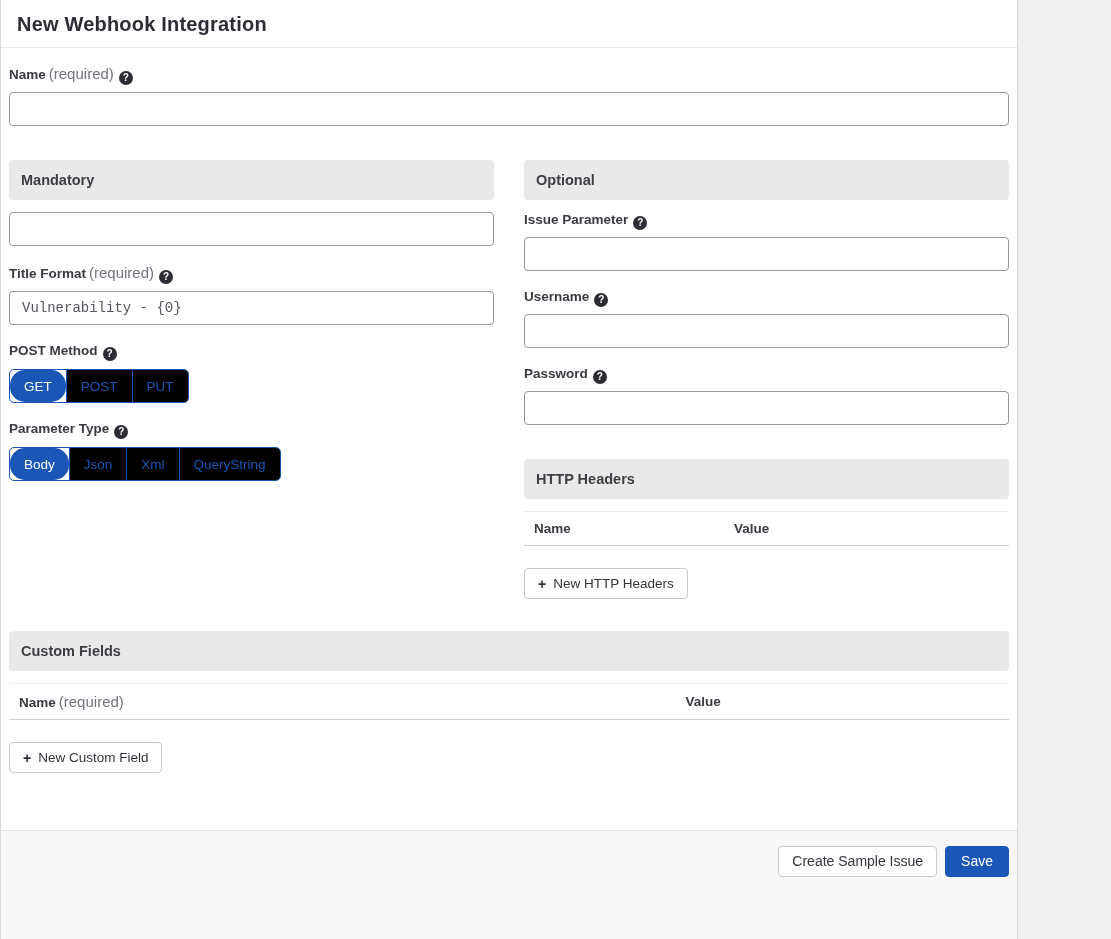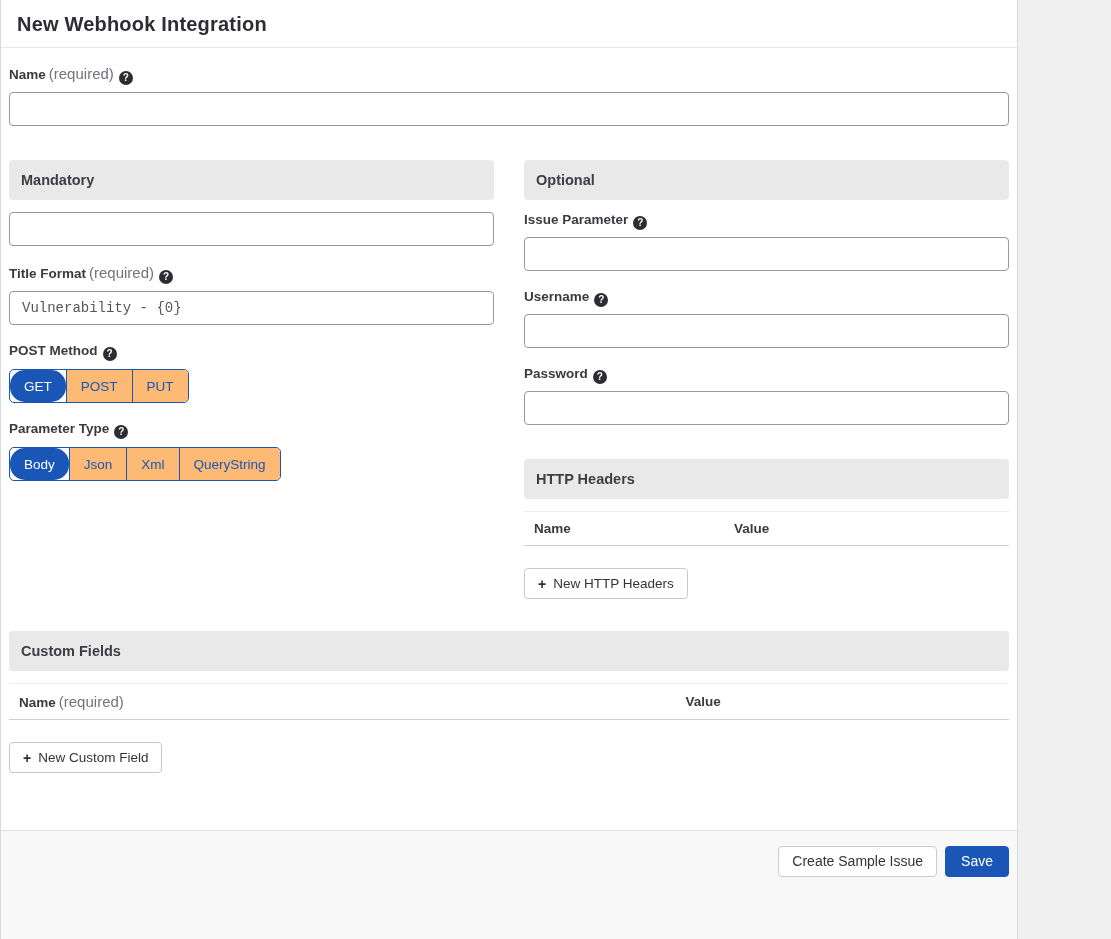--- a/index.html
+++ b/index.html
@@ -59,21 +59,21 @@
     font-size: 14.5px; font-weight: 700; color: #3d3d44;
     margin-bottom: 12px;
   }
 
   .btn-group {
     display: inline-flex;
     border: 1px solid #1a56b5; border-radius: 5px;
     overflow: hidden; margin-top: 1px;
   }
   .seg {
-    background: #fdba74; color: #1a56b5;
+    background: #000000; color: #1a56b5;
     border: none; border-left: 1px solid #1a56b5;
     height: 32px; padding: 0 14px;
     font-size: 13.5px; font-family: inherit; cursor: pointer;
   }
   .seg:first-child { border-left: none; }
   .seg.active { background: #1a56b5; color: #ffffff; border-radius: 15px; }
 
   .subsection { margin-top: 34px; }
   .thead-row {
     display: flex; align-items: center;

